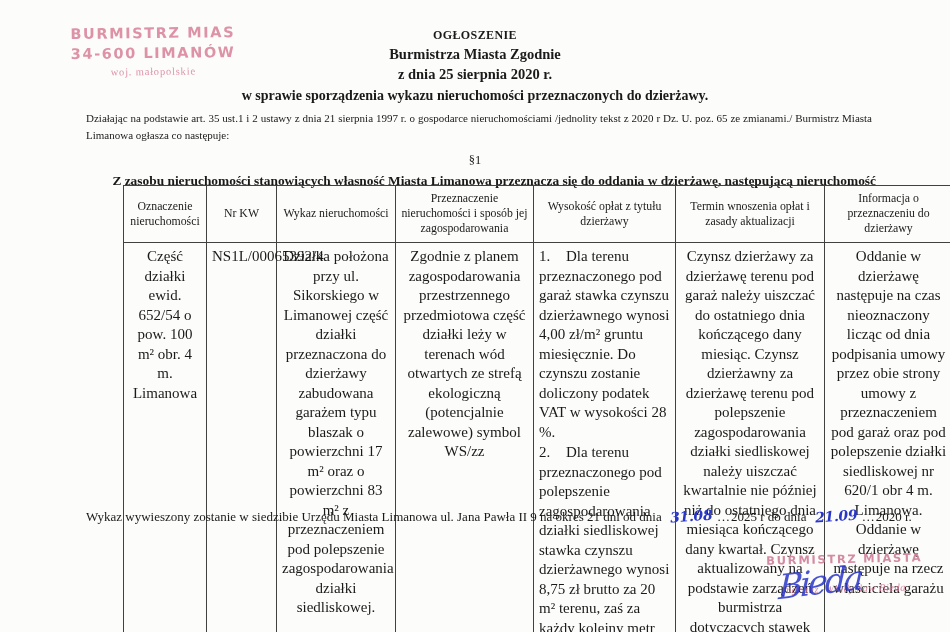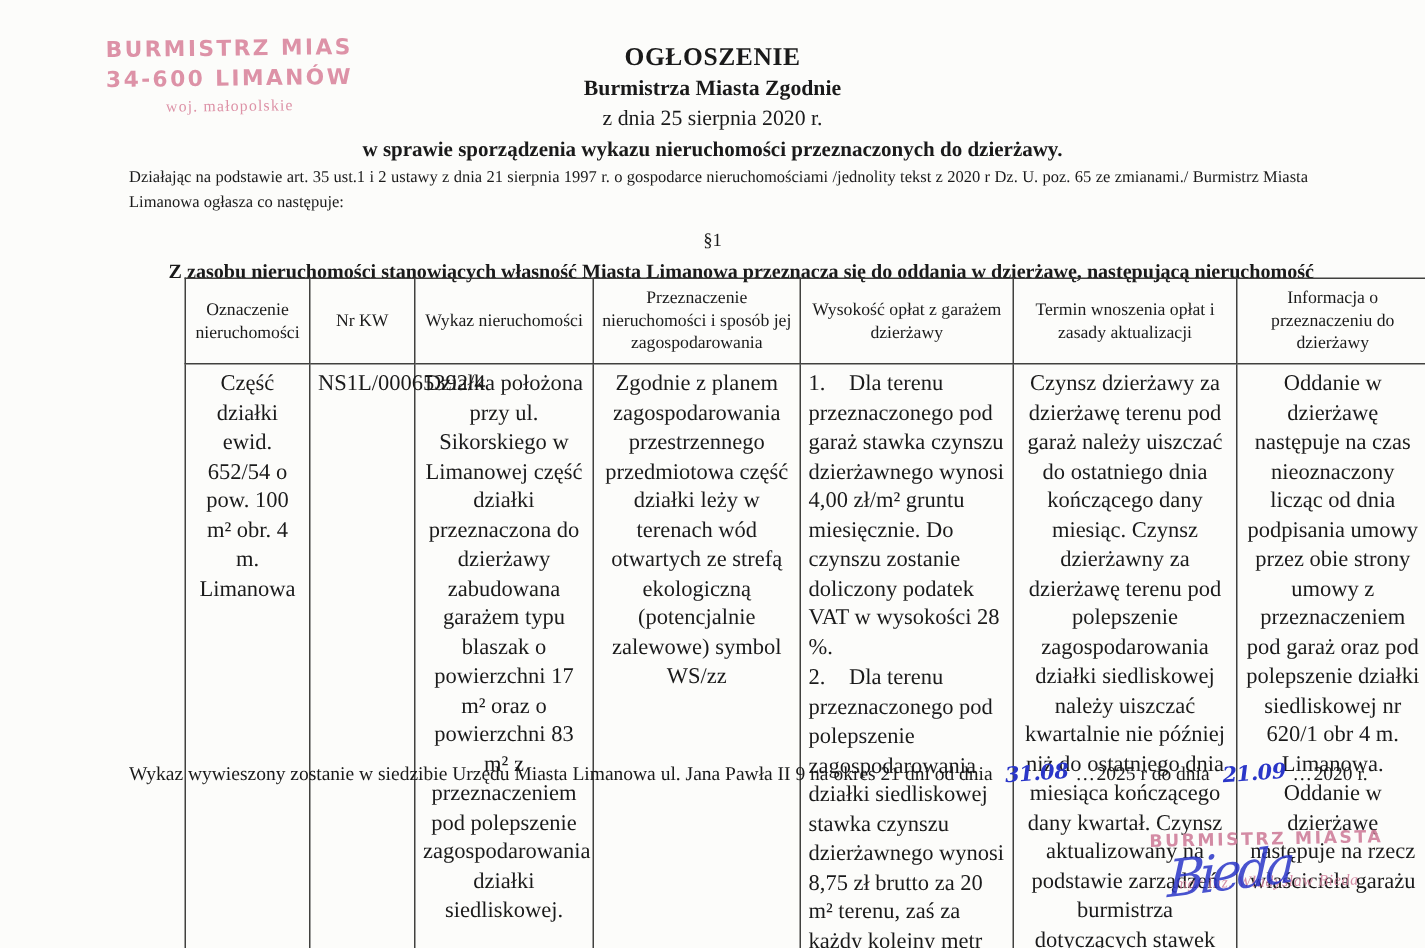--- a/index.html
+++ b/index.html
@@ -100,30 +100,30 @@
   
   .title-block {
     position: absolute;
     left: 0;
     right: 0;
     top: 28px;
     text-align: center;
   }
   .title-block .t1 {
     font-weight: bold;
-    font-size: 17px;
+    font-size: 12px;
     letter-spacing: 0.4px;
   }
   .title-block .t2 {
     font-weight: bold;
     font-size: 14.5px;
     margin-top: 3px;
   }
   .title-block .t3 {
-    font-weight: normal;
+    font-weight: bold;
     font-size: 14.5px;
     margin-top: 3px;
   }
   .title-block .t4 {
     font-weight: bold;
     font-size: 14px;
     margin-top: 5px;
   }
 
   
@@ -257,21 +257,21 @@
       <col style="width:142px">
       <col style="width:149px">
       <col style="width:128px">
     </colgroup>
     <thead>
       <tr>
         <th>Oznaczenie nieruchomości</th>
         <th>Nr KW</th>
         <th>Wykaz nieruchomości</th>
         <th>Przeznaczenie nieruchomości i sposób jej zagospodarowania</th>
-        <th>Wysokość opłat z garażem dzierżawy</th>
+        <th>Wysokość opłat z tytułu dzierżawy</th>
         <th>Termin wnoszenia opłat i zasady aktualizacji</th>
         <th>Informacja o przeznaczeniu do dzierżawy</th>
       </tr>
     </thead>
     <tbody>
       <tr>
         <td class="c-center v-mid">Część działki ewid. 652/54 o pow. 100 m² obr. 4 m. Limanowa</td>
         <td class="c-center v-mid">NS1L/00065392/4</td>
         <td class="c-center v-mid">Działka położona przy ul. Sikorskiego w Limanowej część działki przeznaczona do dzierżawy zabudowana garażem typu blaszak o powierzchni 17 m² oraz o powierzchni 83 m² z przeznaczeniem pod polepszenie zagospodarowania działki siedliskowej.</td>
         <td class="c-center v-mid">Zgodnie z planem zagospodarowania przestrzennego przedmiotowa część działki leży w terenach wód otwartych ze strefą ekologiczną (potencjalnie zalewowe) symbol WS/zz</td>

